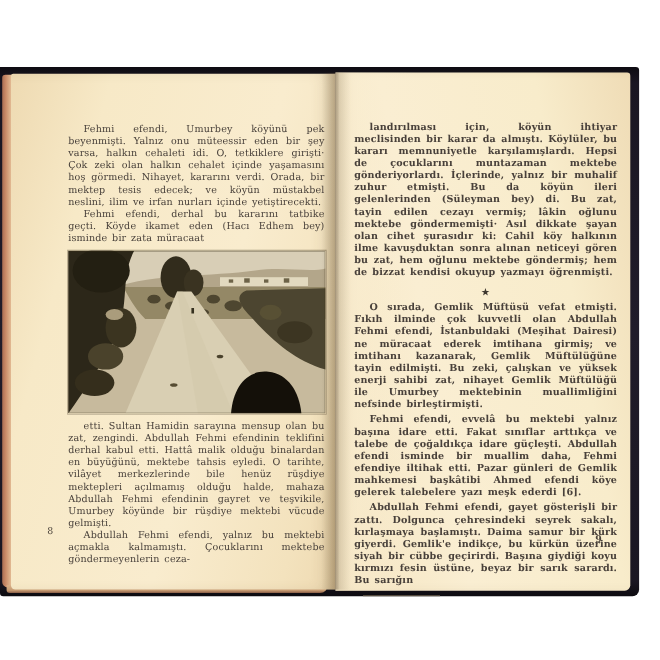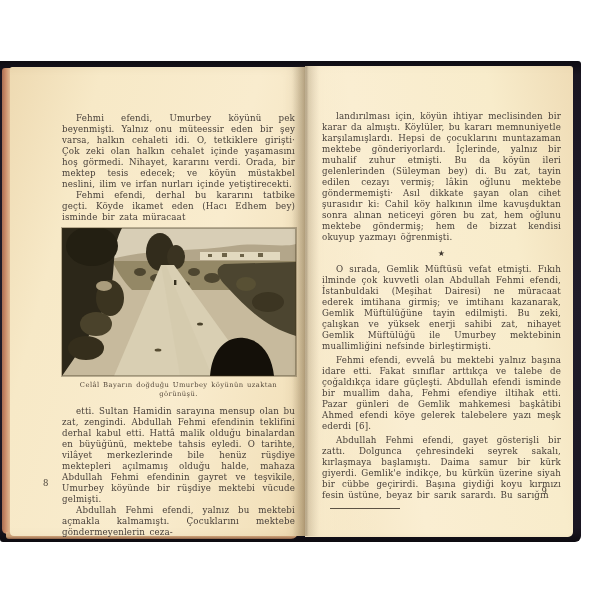--- a/index.html
+++ b/index.html
@@ -30,20 +30,21 @@
     left:10px;width:295px;
     background:linear-gradient(105deg,#eedab2 0%,#f7e9c7 22%,#f9ecce 60%,#f3e2bd 88%,#eed9b1 100%);
     border-radius:2px 0 0 4px;
     box-shadow:inset -14px 0 18px -12px rgba(96,70,35,.45);
   }
   .page.right{
     left:305px;width:268px;top:5px;height:471px;
     background:linear-gradient(260deg,#efdcb6 0%,#f8eccb 25%,#faeed2 65%,#f4e4c0 100%);
     border-radius:0 3px 5px 0;
     box-shadow:inset 12px 0 16px -11px rgba(96,70,35,.40);
+    font-weight:bold;
   }
   .gutter{
     position:absolute;left:292px;top:5px;width:27px;height:470px;pointer-events:none;
     background:linear-gradient(90deg,rgba(88,64,30,0) 0%,rgba(88,64,30,.20) 45%,rgba(60,40,15,.30) 52%,rgba(88,64,30,.12) 62%,rgba(88,64,30,0) 100%);
   }
   .fade-wash{
     position:absolute;left:0;top:0;width:74px;height:100%;pointer-events:none;
     background:linear-gradient(90deg,rgba(250,238,210,.55),rgba(250,238,210,0));
   }
   
@@ -130,21 +131,20 @@
 
             <rect x="112" y="52" width="2.4" height="5" fill="#35301f"></rect>
             <ellipse cx="138" cy="96" rx="3" ry="1.6" fill="#4a422c"></ellipse>
             <ellipse cx="96" cy="122" rx="3.4" ry="1.6" fill="#564c32"></ellipse>
 
             <path d="M148,148 C150,122 164,108 182,110 C200,112 210,128 212,148 Z" fill="#141009"></path>
 
             <rect x="0.5" y="0.5" width="233" height="147" fill="none" stroke="rgba(60,48,24,0.35)" stroke-width="1"></rect>
           </svg>
         </div>
-        <div class="caption">Celâl Bayarın doğduğu Umurbey köyünün uzaktan görünüşü.</div>
 
         <p class="after-photo">etti. Sultan Hamidin sarayına mensup olan bu zat, zengindi. Abdullah Fehmi efendinin teklifini derhal kabul etti. Hattâ malik olduğu binalardan en büyüğünü, mektebe tahsis eyledi. O tarihte, vilâyet merkezlerinde bile henüz rüşdiye mektepleri açılmamış olduğu halde, mahaza Abdullah Fehmi efendinin gayret ve teşvikile, Umurbey köyünde bir rüşdiye mektebi vücude gelmişti.</p>
         <p>Abdullah Fehmi efendi, yalnız bu mektebi açmakla kalmamıştı. Çocuklarını mektebe göndermeyenlerin ceza-</p>
       </div>
       <div class="pnum l">8</div>
     </div>
 
     <div class="page right">
       <div class="fade-wash"></div>
       <div class="col right-col">

